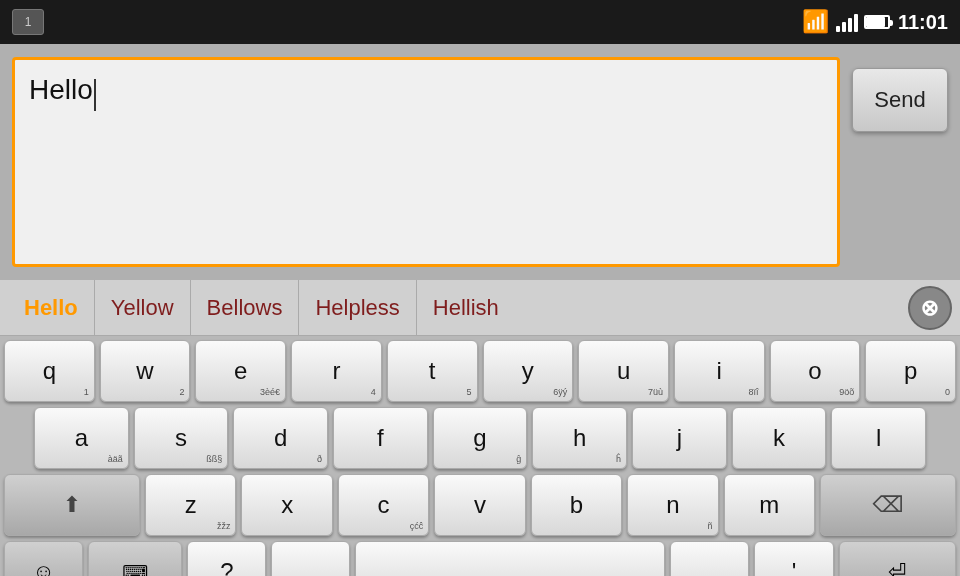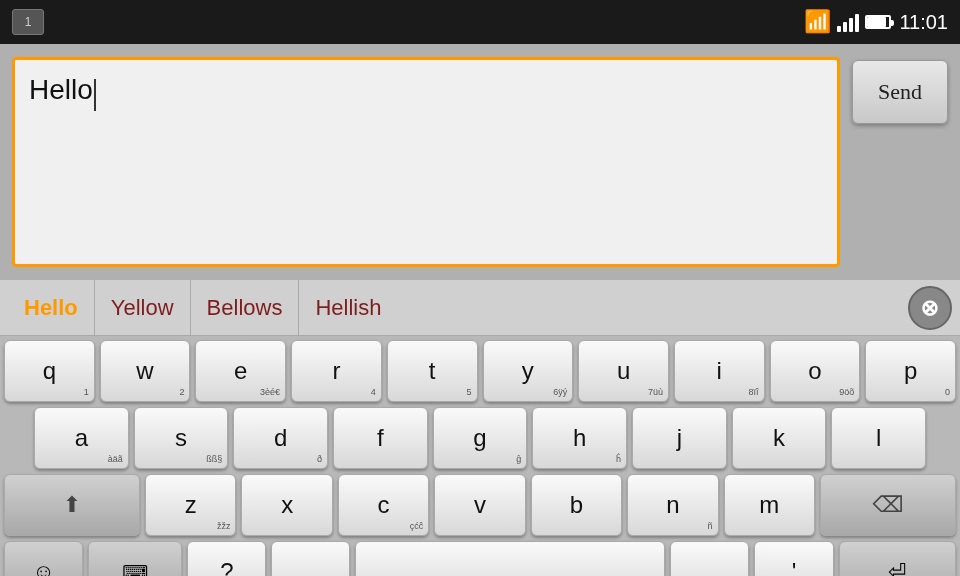--- a/index.html
+++ b/index.html
@@ -82,21 +82,21 @@
     }
     .battery-fill {
       background: white;
       height: 100%;
       width: 85%;
       border-radius: 1px;
     }
     .time-display {
       color: white;
       font-size: 20px;
-      font-weight: normal;
+      font-weight: bold;
     }
 
     
     #main-area {
       width: 960px;
       height: 236px;
       background: #b0b0b0;
       display: flex;
       align-items: center;
       padding: 12px;
@@ -135,22 +135,21 @@
       border: 1px solid #999;
       border-radius: 6px;
       display: flex;
       align-items: center;
       justify-content: center;
       font-size: 22px;
       color: #222;
       cursor: pointer;
       box-shadow: 0 2px 4px rgba(0,0,0,0.3);
       align-self: flex-start;
-      margin-top: 4px;
-      font-family: Liberation Serif, serif;
+      margin-top: 12px;
     }
 
     
     #suggestions-bar {
       width: 960px;
       height: 56px;
       background: #d0d0d0;
       display: flex;
       align-items: center;
       padding: 0 8px;
@@ -327,20 +326,21 @@
     <span class="input-text">Hello</span><span class="cursor"></span>
   </div>
   <button id="send-button">Send</button>
 </div>
 
 <div id="suggestions-bar">
   <div class="suggestions-list">
     <div class="suggestion-item active">Hello</div>
     <div class="suggestion-item">Yellow</div>
     <div class="suggestion-item">Bellows</div>
+    <div class="suggestion-item">Helpless</div>
     <div class="suggestion-item">Hellish</div>
   </div>
   <div class="close-suggestions">
     <span>⊗</span>
   </div>
 </div>
 
 <div id="keyboard">
 
   <div class="key-row">

